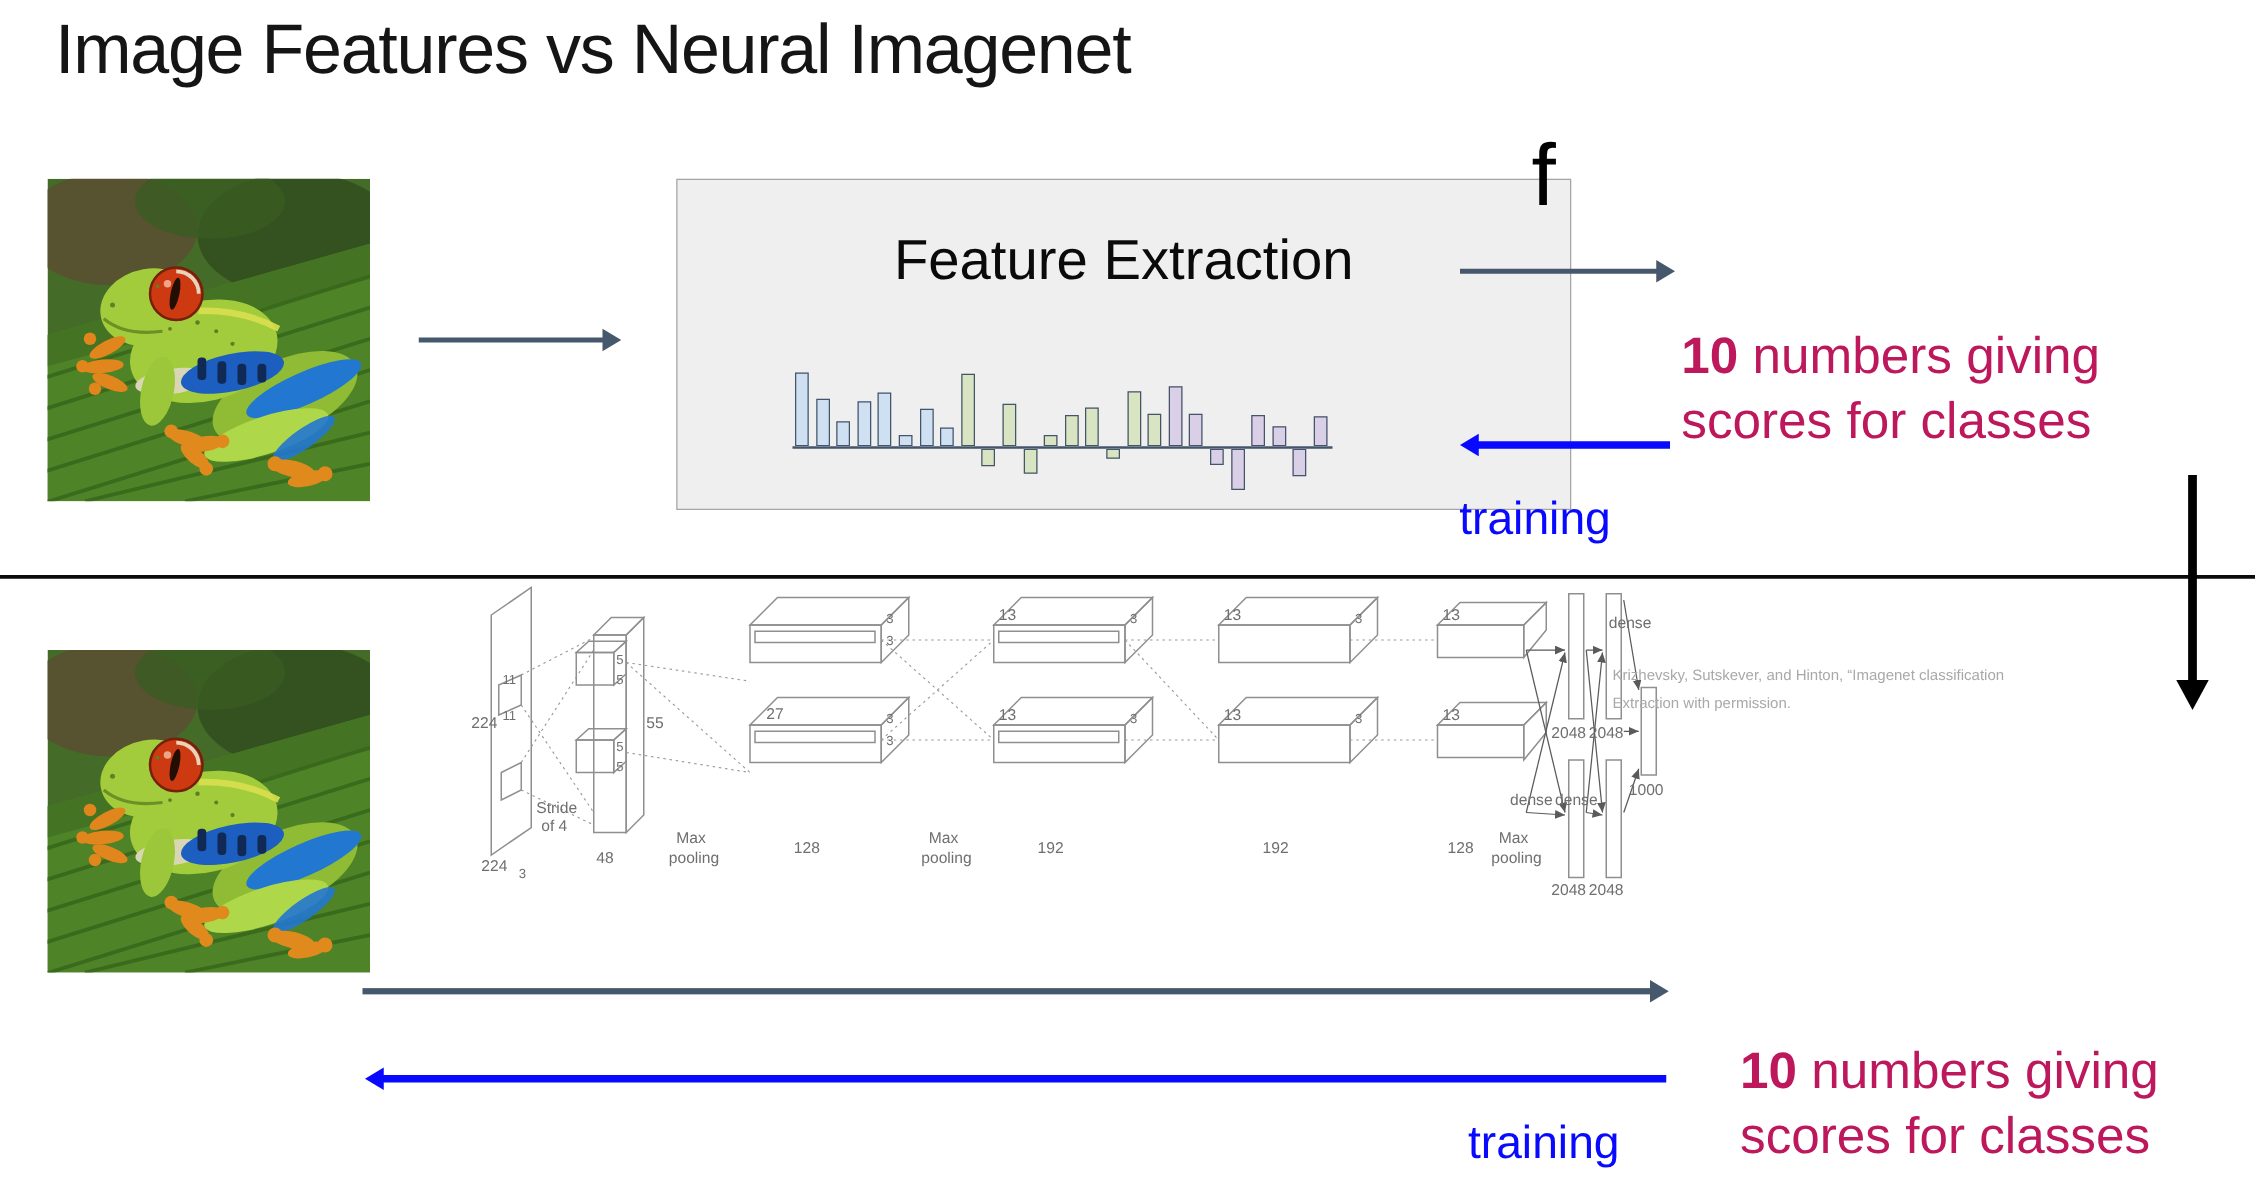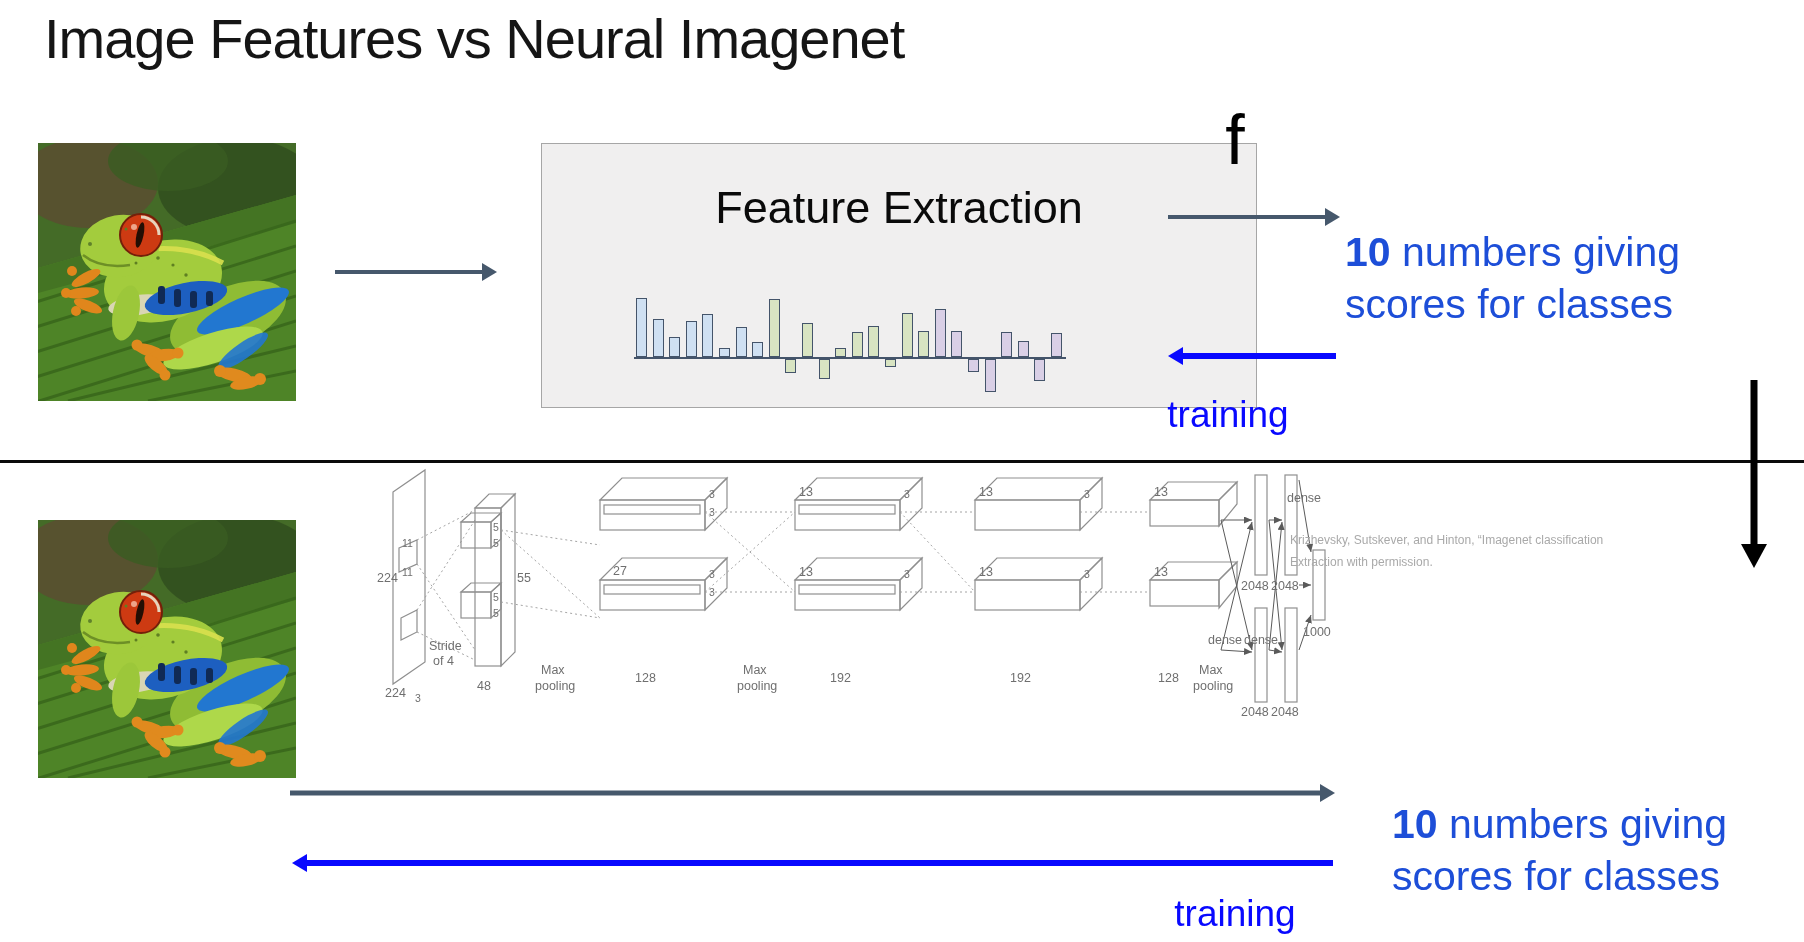--- a/index.html
+++ b/index.html
@@ -32,21 +32,21 @@
   .harrow.blue .shaft{background:var(--blue);height:6px;}
   .harrow.blue .head{border-left-color:var(--blue);border-right-color:var(--blue);}
 
   
   #varrow{width:28px;}
   #varrow .vshaft{position:absolute;left:50%;transform:translateX(-50%);top:0;bottom:23px;width:7px;background:#000;}
   #varrow .vhead{position:absolute;bottom:0;left:50%;transform:translateX(-50%);width:0;height:0;
                  border-left:13px solid transparent;border-right:13px solid transparent;border-top:24px solid #000;}
 
   .flabel{font-size:70px;font-weight:500;color:#000;text-align:center;}
-  .scores{font-size:41px;line-height:52px;color:#1d4ed8;}
+  .scores{font-size:41px;line-height:52px;color:#be185d;margin-top:32px;}
   .scores b{font-weight:700;}
   .training{font-size:37px;color:var(--blue);text-align:center;}
 
   #divider{left:0;top:460px;width:1804px;height:2.5px;background:#0b0b0b;}
 
   
   #cite{left:1290px;top:530px;width:420px;font-size:12px;line-height:21.5px;color:var(--cite);}
   #cite span{display:block;}
 
   

